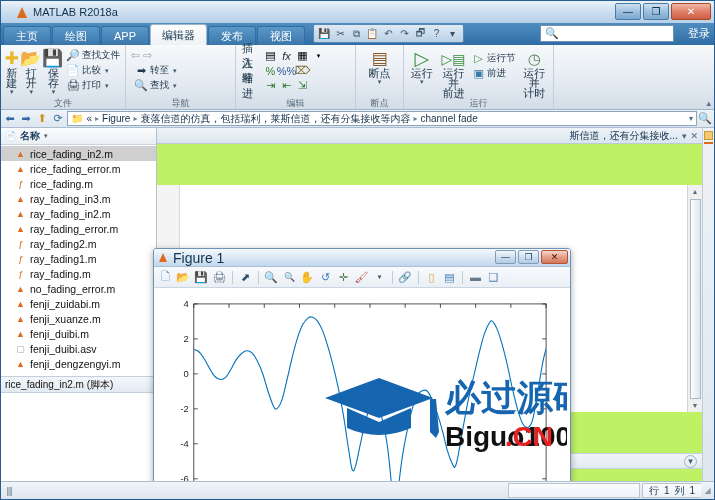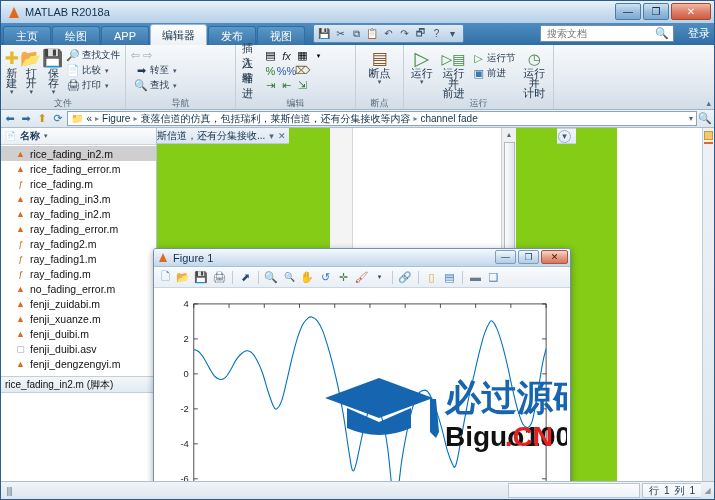--- a/index.html
+++ b/index.html
@@ -14,21 +14,21 @@
     position:absolute;inset:0;
     background:linear-gradient(#9cc4e4,#76a8d2 40%,#5d94c4);
     border:1px solid #2a5d8f;
     box-sizing:border-box;
     display:flex;flex-direction:column;
   }
   
   .titlebar{
     height:22px;flex:0 0 22px;position:relative;
     background:linear-gradient(#e9f2fa,#cfe0f0 45%,#b7d0e8);
-    display:flex;align-items:center;padding-left:6px;
+    display:flex;align-items:center;padding-left:14px;
   }
   .titlebar .matlab-logo{
     width:13px;height:13px;margin-right:5px;position:relative;flex:0 0 13px;
   }
   .titlebar .matlab-logo:before{
     content:"";position:absolute;left:2px;top:1px;
     border-left:5px solid transparent;border-right:5px solid transparent;
     border-bottom:11px solid #e06a1c;
     filter:none;
   }
@@ -156,21 +156,21 @@
   .fic.m{color:#e0691c;}
   .fic.fx{color:#d4690f;font-style:italic;}
   .fic.doc{color:#99a3ad;}
   .detail-head{
     height:15px;flex:0 0 15px;display:flex;align-items:center;padding-left:4px;
     background:linear-gradient(#f4f7fa,#e2eaf2);border-top:1px solid #c3cfdb;border-bottom:1px solid #c3cfdb;
     font-size:10px;color:#111;
   }
   .detail-body{flex:0 0 88px;background:#fff;}
   
-  .editorarea{flex:1;position:relative;background:#84cc16;display:flex;gap:41px;}
+  .editorarea{flex:1;position:relative;background:#bef264;display:flex;flex-direction:column;gap:41px;}
   .edtabrow{
     height:15px;flex:0 0 15px;display:flex;align-items:center;justify-content:flex-end;
     background:linear-gradient(#eef3f8,#dbe5ee);border-bottom:1px solid #bcc9d6;
     padding-right:4px;gap:4px;
   }
   .edtab{
     max-width:150px;overflow:hidden;white-space:nowrap;text-overflow:ellipsis;
     font-size:10px;color:#14324e;
   }
   .edtab-ic{font-size:9px;color:#4b6786;}
@@ -204,21 +204,21 @@
   .fig-title{
     height:17px;flex:0 0 17px;position:relative;display:flex;align-items:center;padding-left:4px;gap:4px;
     background:linear-gradient(#f4f9fd,#d8e6f3 55%,#c3d8ec);
     border-bottom:1px solid #a8c0d6;border-radius:2px 2px 0 0;
   }
   .fig-logo{width:11px;height:11px;position:relative;flex:0 0 11px;}
   .fig-logo:before{
     content:"";position:absolute;left:1px;top:1px;
     border-left:4px solid transparent;border-right:4px solid transparent;border-bottom:9px solid #e06a1c;
   }
-  .fig-title-text{font-size:11px;color:#14324e;}
+  .fig-title-text{font-size:14px;color:#14324e;}
   .fig-wbtns{position:absolute;right:2px;top:1px;display:flex;gap:2px;}
   .fig-wbtn{
     width:21px;height:14px;border:1px solid #7d9dbb;border-radius:2px;box-sizing:border-box;
     background:linear-gradient(#f3f8fc,#cfe0ef 50%,#b4cde4);
     display:flex;align-items:center;justify-content:center;font-size:9px;color:#1d4066;
   }
   .fig-wbtn.close{width:27px;background:linear-gradient(#f6d6cb,#e5a08a 50%,#d4765a);border-color:#b05636;color:#4a1a0c;}
   .fig-menu{
     height:17px;flex:0 0 17px;display:flex;align-items:center;gap:0;
     background:linear-gradient(#fafcfe,#edf2f7);border-bottom:1px solid #ccd8e3;
@@ -284,21 +284,20 @@
       <span class="qicon">⧉</span>
       <span class="qicon">📋</span>
       <span class="qicon">↶</span>
       <span class="qicon">↷</span>
       <span class="qicon">🗗</span>
       <span class="qicon">?</span>
       <span class="qicon">▾</span>
     </div>
 
     <div class="searchbox">
-      <input placeholder="搜索文档" style="">
       <span class="mag">🔍</span>
     </div>
     <span class="signin">登录</span>
   </div>
 
   <div class="ribbon">
 
     <div class="rgroup" style="width:125px">
       <div class="rgroup-body">
         <div class="bigbtn">

